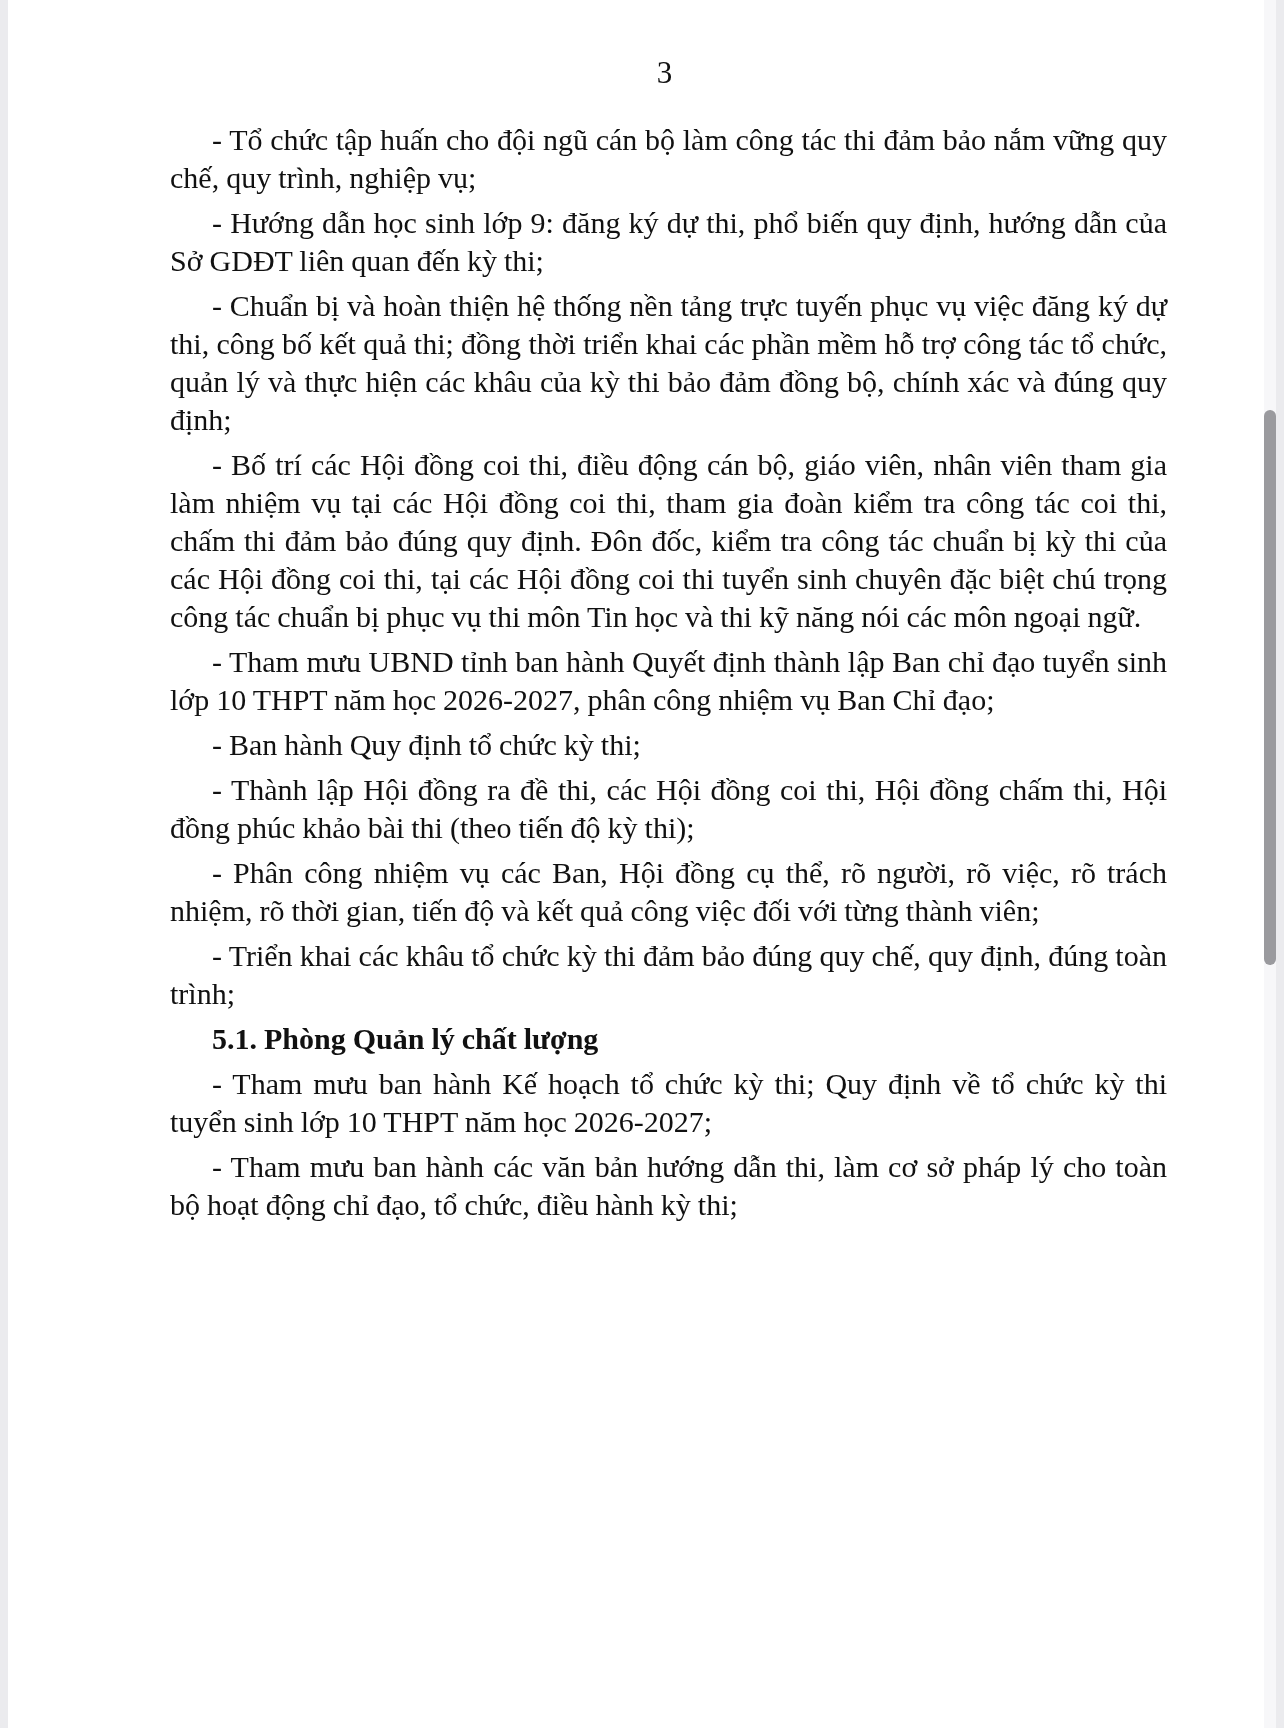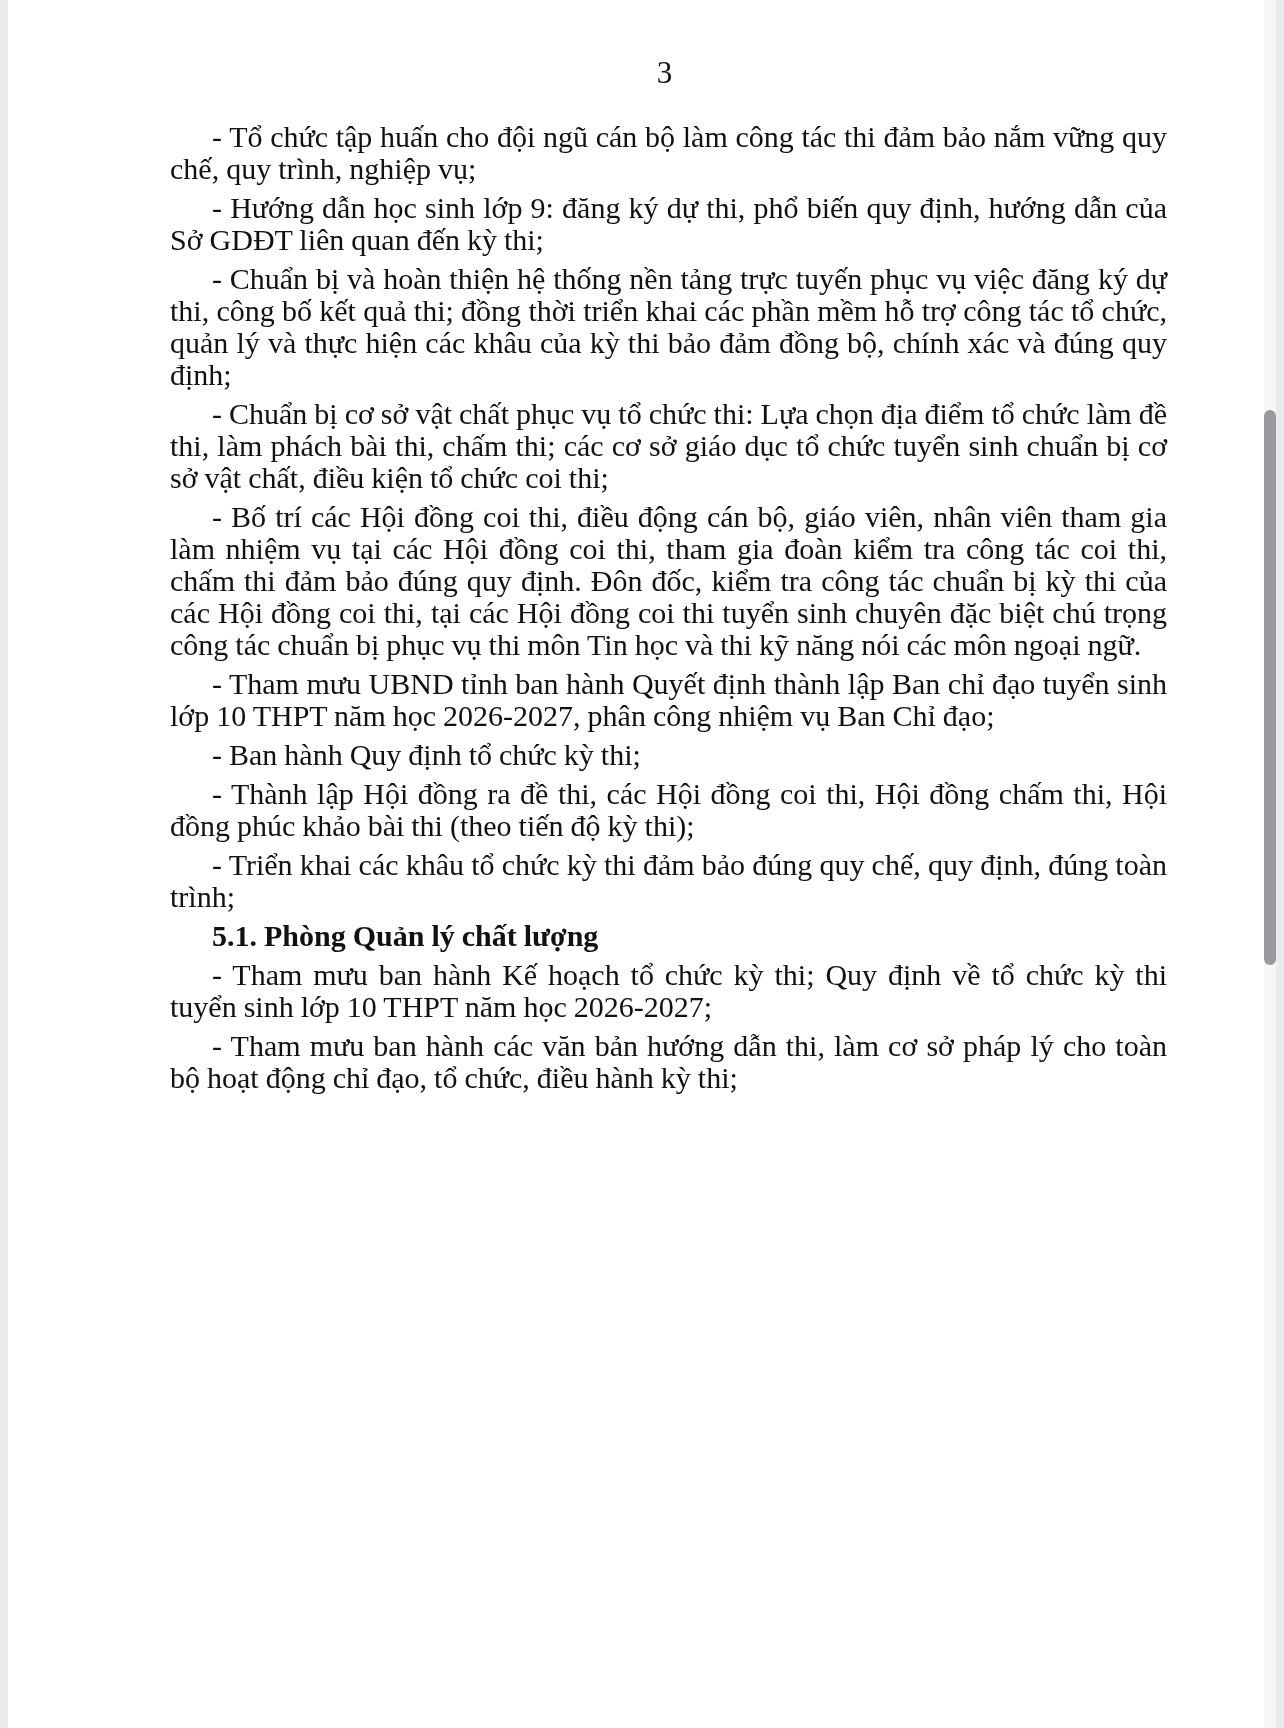--- a/index.html
+++ b/index.html
@@ -31,21 +31,21 @@
     font-size: 31px;
     line-height: 38px;
     color: #111111;
   }
   .content {
     padding: 0 109px 0 162px;
   }
   .content p {
     margin: 0 0 7px 0;
     font-size: 30px;
-    line-height: 32px;
+    line-height: 38px;
     text-align: justify;
     text-indent: 42px;
     color: #111111;
     word-spacing: -0.5px;
   }
   .content p.heading {
     font-weight: bold;
     text-align: left;
   }
   .scroll-track {
@@ -69,25 +69,25 @@
 </head>
 <body>
 
 <div class="viewport">
   <div class="page">
     <div class="page-number">3</div>
     <div class="content">
         <p class="body">- Tổ chức tập huấn cho đội ngũ cán bộ làm công tác thi đảm bảo nắm vững quy chế, quy trình, nghiệp vụ;</p>
         <p class="body">- Hướng dẫn học sinh lớp 9: đăng ký dự thi, phổ biến quy định, hướng dẫn của Sở GDĐT liên quan đến kỳ thi;</p>
         <p class="body">- Chuẩn bị và hoàn thiện hệ thống nền tảng trực tuyến phục vụ việc đăng ký dự thi, công bố kết quả thi; đồng thời triển khai các phần mềm hỗ trợ công tác tổ chức, quản lý và thực hiện các khâu của kỳ thi bảo đảm đồng bộ, chính xác và đúng quy định;</p>
-        <p class="body">- Chuẩn bị cơ sở vật chất phục vụ tổ chức thi: Lựa chọn địa điểm tổ chức làm đề thi, làm phách bài thi, chấm thi; các cơ sở giáo dục tổ chức tuyển sinh chuẩn bị cơ sở vật chất, điều kiện tổ chức coi thi;</p>
         <p class="body">- Bố trí các Hội đồng coi thi, điều động cán bộ, giáo viên, nhân viên tham gia làm nhiệm vụ tại các Hội đồng coi thi, tham gia đoàn kiểm tra công tác coi thi, chấm thi đảm bảo đúng quy định. Đôn đốc, kiểm tra công tác chuẩn bị kỳ thi của các Hội đồng coi thi, tại các Hội đồng coi thi tuyển sinh chuyên đặc biệt chú trọng công tác chuẩn bị phục vụ thi môn Tin học và thi kỹ năng nói các môn ngoại ngữ.</p>
         <p class="body">- Tham mưu UBND tỉnh ban hành Quyết định thành lập Ban chỉ đạo tuyển sinh lớp 10 THPT năm học 2026-2027, phân công nhiệm vụ Ban Chỉ đạo;</p>
         <p class="body">- Ban hành Quy định tổ chức kỳ thi;</p>
         <p class="body">- Thành lập Hội đồng ra đề thi, các Hội đồng coi thi, Hội đồng chấm thi, Hội đồng phúc khảo bài thi (theo tiến độ kỳ thi);</p>
+        <p class="body">- Phân công nhiệm vụ các Ban, Hội đồng cụ thể, rõ người, rõ việc, rõ trách nhiệm, rõ thời gian, tiến độ và kết quả công việc đối với từng thành viên;</p>
         <p class="body">- Triển khai các khâu tổ chức kỳ thi đảm bảo đúng quy chế, quy định, đúng toàn trình;</p>
         <p class="heading">5.1. Phòng Quản lý chất lượng</p>
         <p class="body">- Tham mưu ban hành Kế hoạch tổ chức kỳ thi; Quy định về tổ chức kỳ thi tuyển sinh lớp 10 THPT năm học 2026-2027;</p>
         <p class="body">- Tham mưu ban hành các văn bản hướng dẫn thi, làm cơ sở pháp lý cho toàn bộ hoạt động chỉ đạo, tổ chức, điều hành kỳ thi;</p>
       </div>
   </div>
   <div class="scroll-track"></div>
   <div class="scroll-thumb"></div>
 </div>
 

